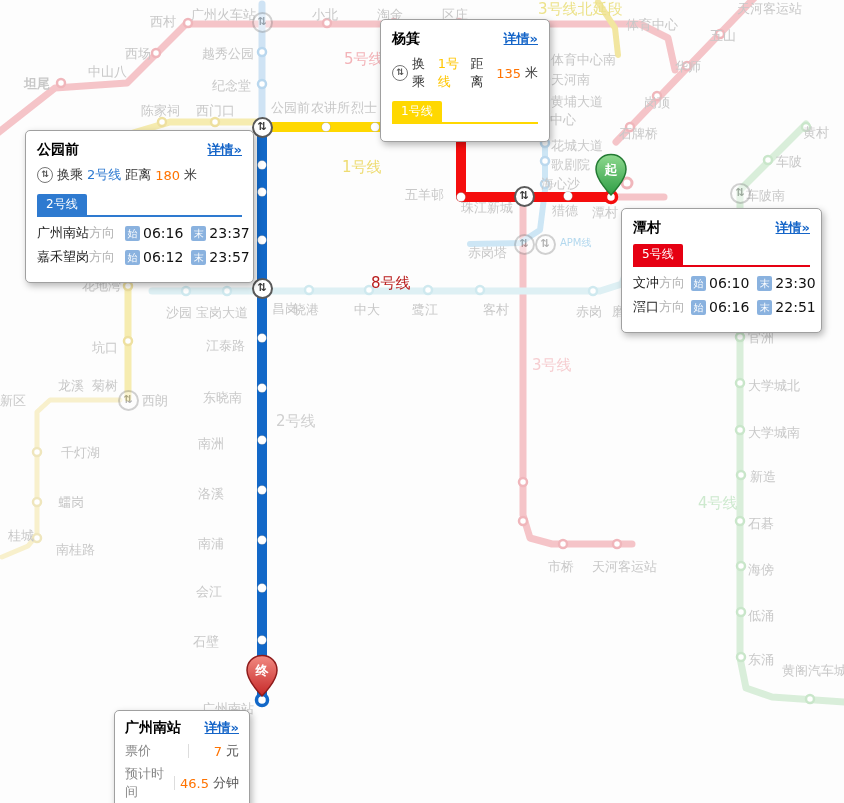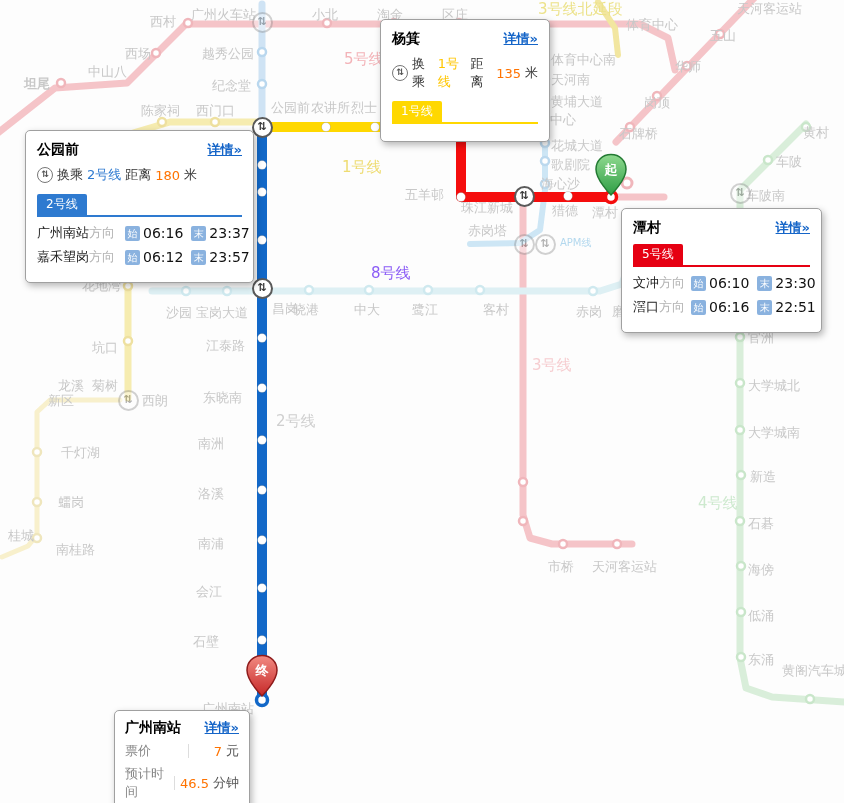--- a/index.html
+++ b/index.html
@@ -143,22 +143,22 @@
       <span style="left: 803px; top: 124px;">黄村</span>
       <span style="left: 776px; top: 153px;">车陂</span>
       <span style="left: 746px; top: 187px;">车陂南</span>
       <span style="left: 551px; top: 51px;">体育中心南</span>
       <span style="left: 551px; top: 71px;">天河南</span>
       <span style="left: 551px; top: 93px;">黄埔大道</span>
       <span style="left: 524px; top: 111px;">妇儿中心</span>
       <span style="left: 551px; top: 137px;">花城大道</span>
       <span style="left: 551px; top: 156px;">歌剧院</span>
       <span style="left: 560px; top: 236px; color: rgb(179, 216, 238); font-size: 10px;">APM线</span>
-      <span style="left: 468px; top: 222px; text-align: center;">赤岗塔</span>
-      <span style="left: 371px; top: 264px; color: #8b5cf6; font-size: 15px;">8号线</span>
+      <span style="left: 468px; top: 244px; text-align: center;">赤岗塔</span>
+      <span style="left: 371px; top: 274px; color: #b91c1c; font-size: 15px;">8号线</span>
       <span style="left: 293px; top: 301px;">晓港</span>
       <span style="left: 354px; top: 301px;">中大</span>
       <span style="left: 412px; top: 301px;">鹭江</span>
       <span style="left: 483px; top: 301px;">客村</span>
       <span style="left: 576px; top: 303px;">赤岗</span>
       <span style="left: 612px; top: 303px;">磨碟沙</span>
       <span style="left: 658px; top: 303px;">新港东</span>
       <span style="left: 702px; top: 303px;">琶洲</span>
       <span style="left: 532px; top: 356px; color: rgb(246, 205, 208); font-size: 15px;">3号线</span>
       <span style="left: 748px; top: 329px;">官洲</span>
@@ -182,21 +182,21 @@
       <span style="left: 198px; top: 485px;">洛溪</span>
       <span style="left: 198px; top: 535px;">南浦</span>
       <span style="left: 196px; top: 583px;">会江</span>
       <span style="left: 193px; top: 633px;">石壁</span>
       <span style="left: 276px; top: 412px; color: rgb(207, 207, 207); font-size: 15px;">2号线</span>
       <span style="left: 82px; top: 277px;">花地湾</span>
       <span style="left: 92px; top: 339px;">坑口</span>
       <span style="left: 142px; top: 392px;">西朗</span>
       <span style="left: 58px; top: 377px;">龙溪</span>
       <span style="left: 92px; top: 377px;">菊树</span>
-      <span style="left: 0px; top: 392px; padding-left: 48px;">新区</span>
+      <span style="left: 0px; top: 392px;">新区</span>
       <span style="left: 61px; top: 444px;">千灯湖</span>
       <span style="left: 58px; top: 494px;">𧒽岗</span>
       <span style="left: 56px; top: 541px;">南桂路</span>
       <span style="left: 8px; top: 527px;">桂城</span>
       <span style="left: 202px; top: 700px;">广州南站</span>
     </div>
 
   <svg id="route-svg" class="layer" width="844" height="803" viewBox="0 0 844 803" style="z-index:4">
       <polyline points="461,127 461,197 611,197" fill="none" stroke="#f50d0d" stroke-width="10" stroke-linecap="round" stroke-linejoin="round"></polyline>
       <polyline points="262,127 461,127" fill="none" stroke="#ffd800" stroke-width="10" stroke-linecap="round" stroke-linejoin="round"></polyline>

